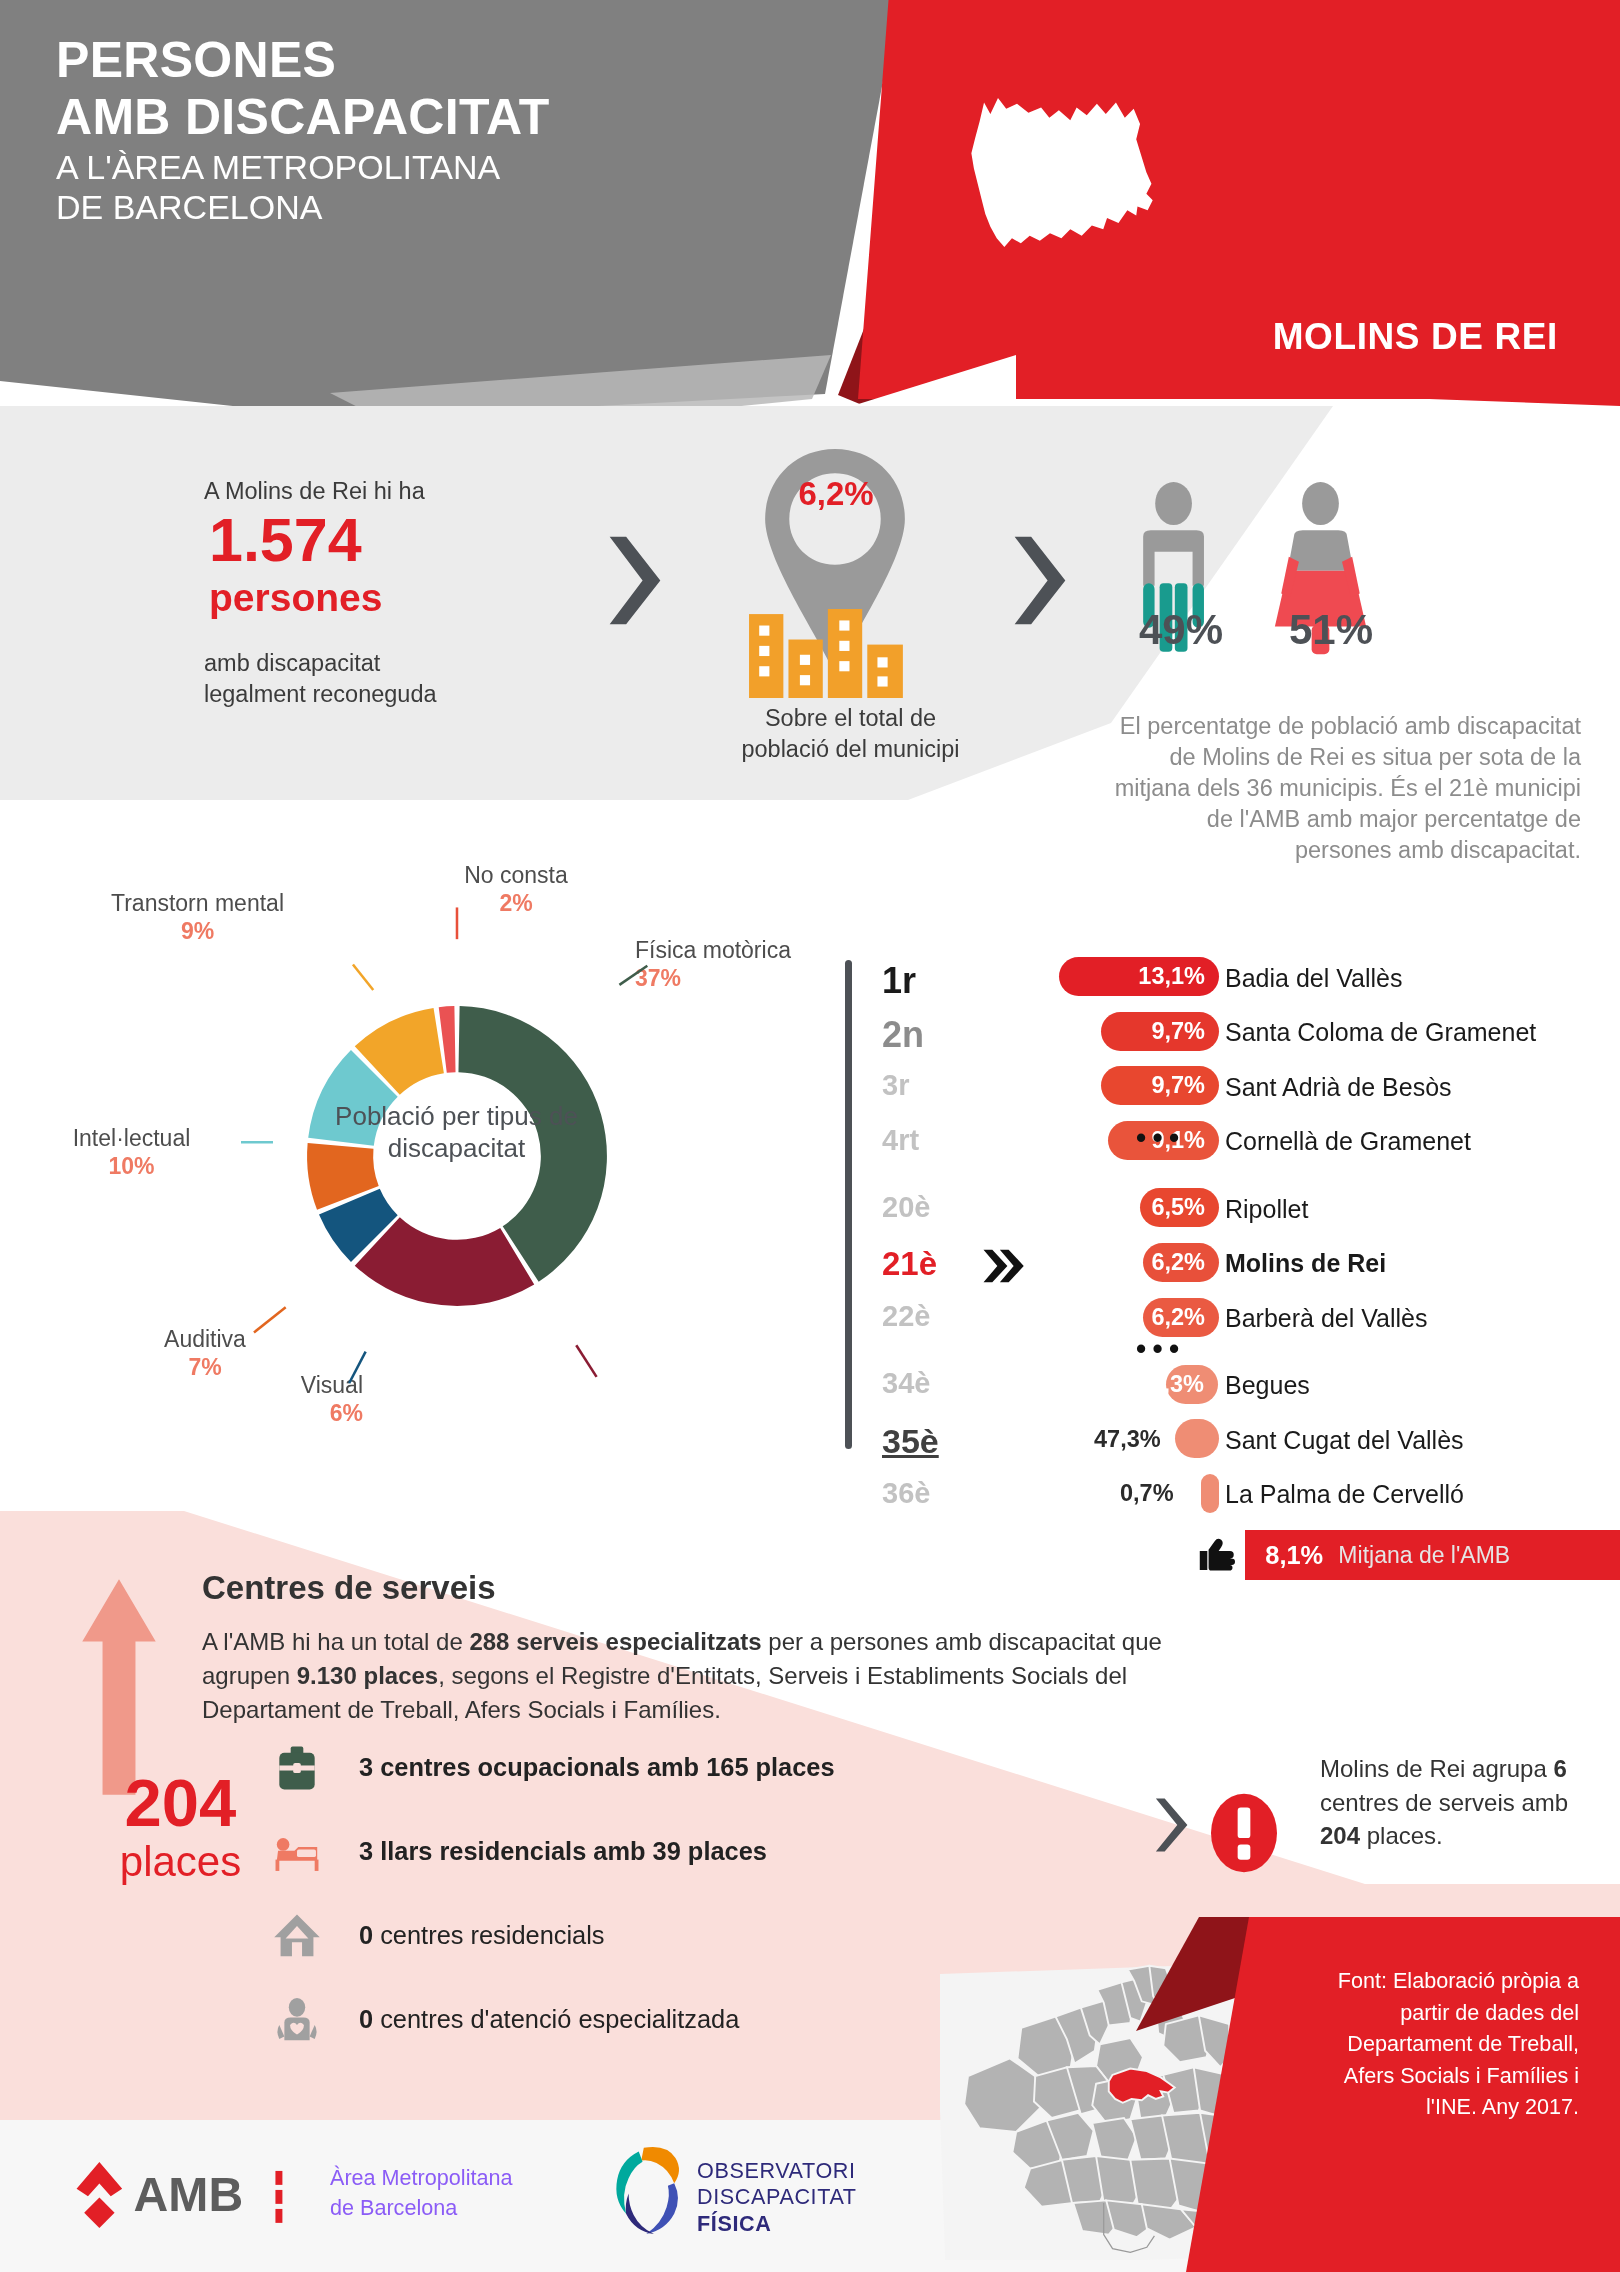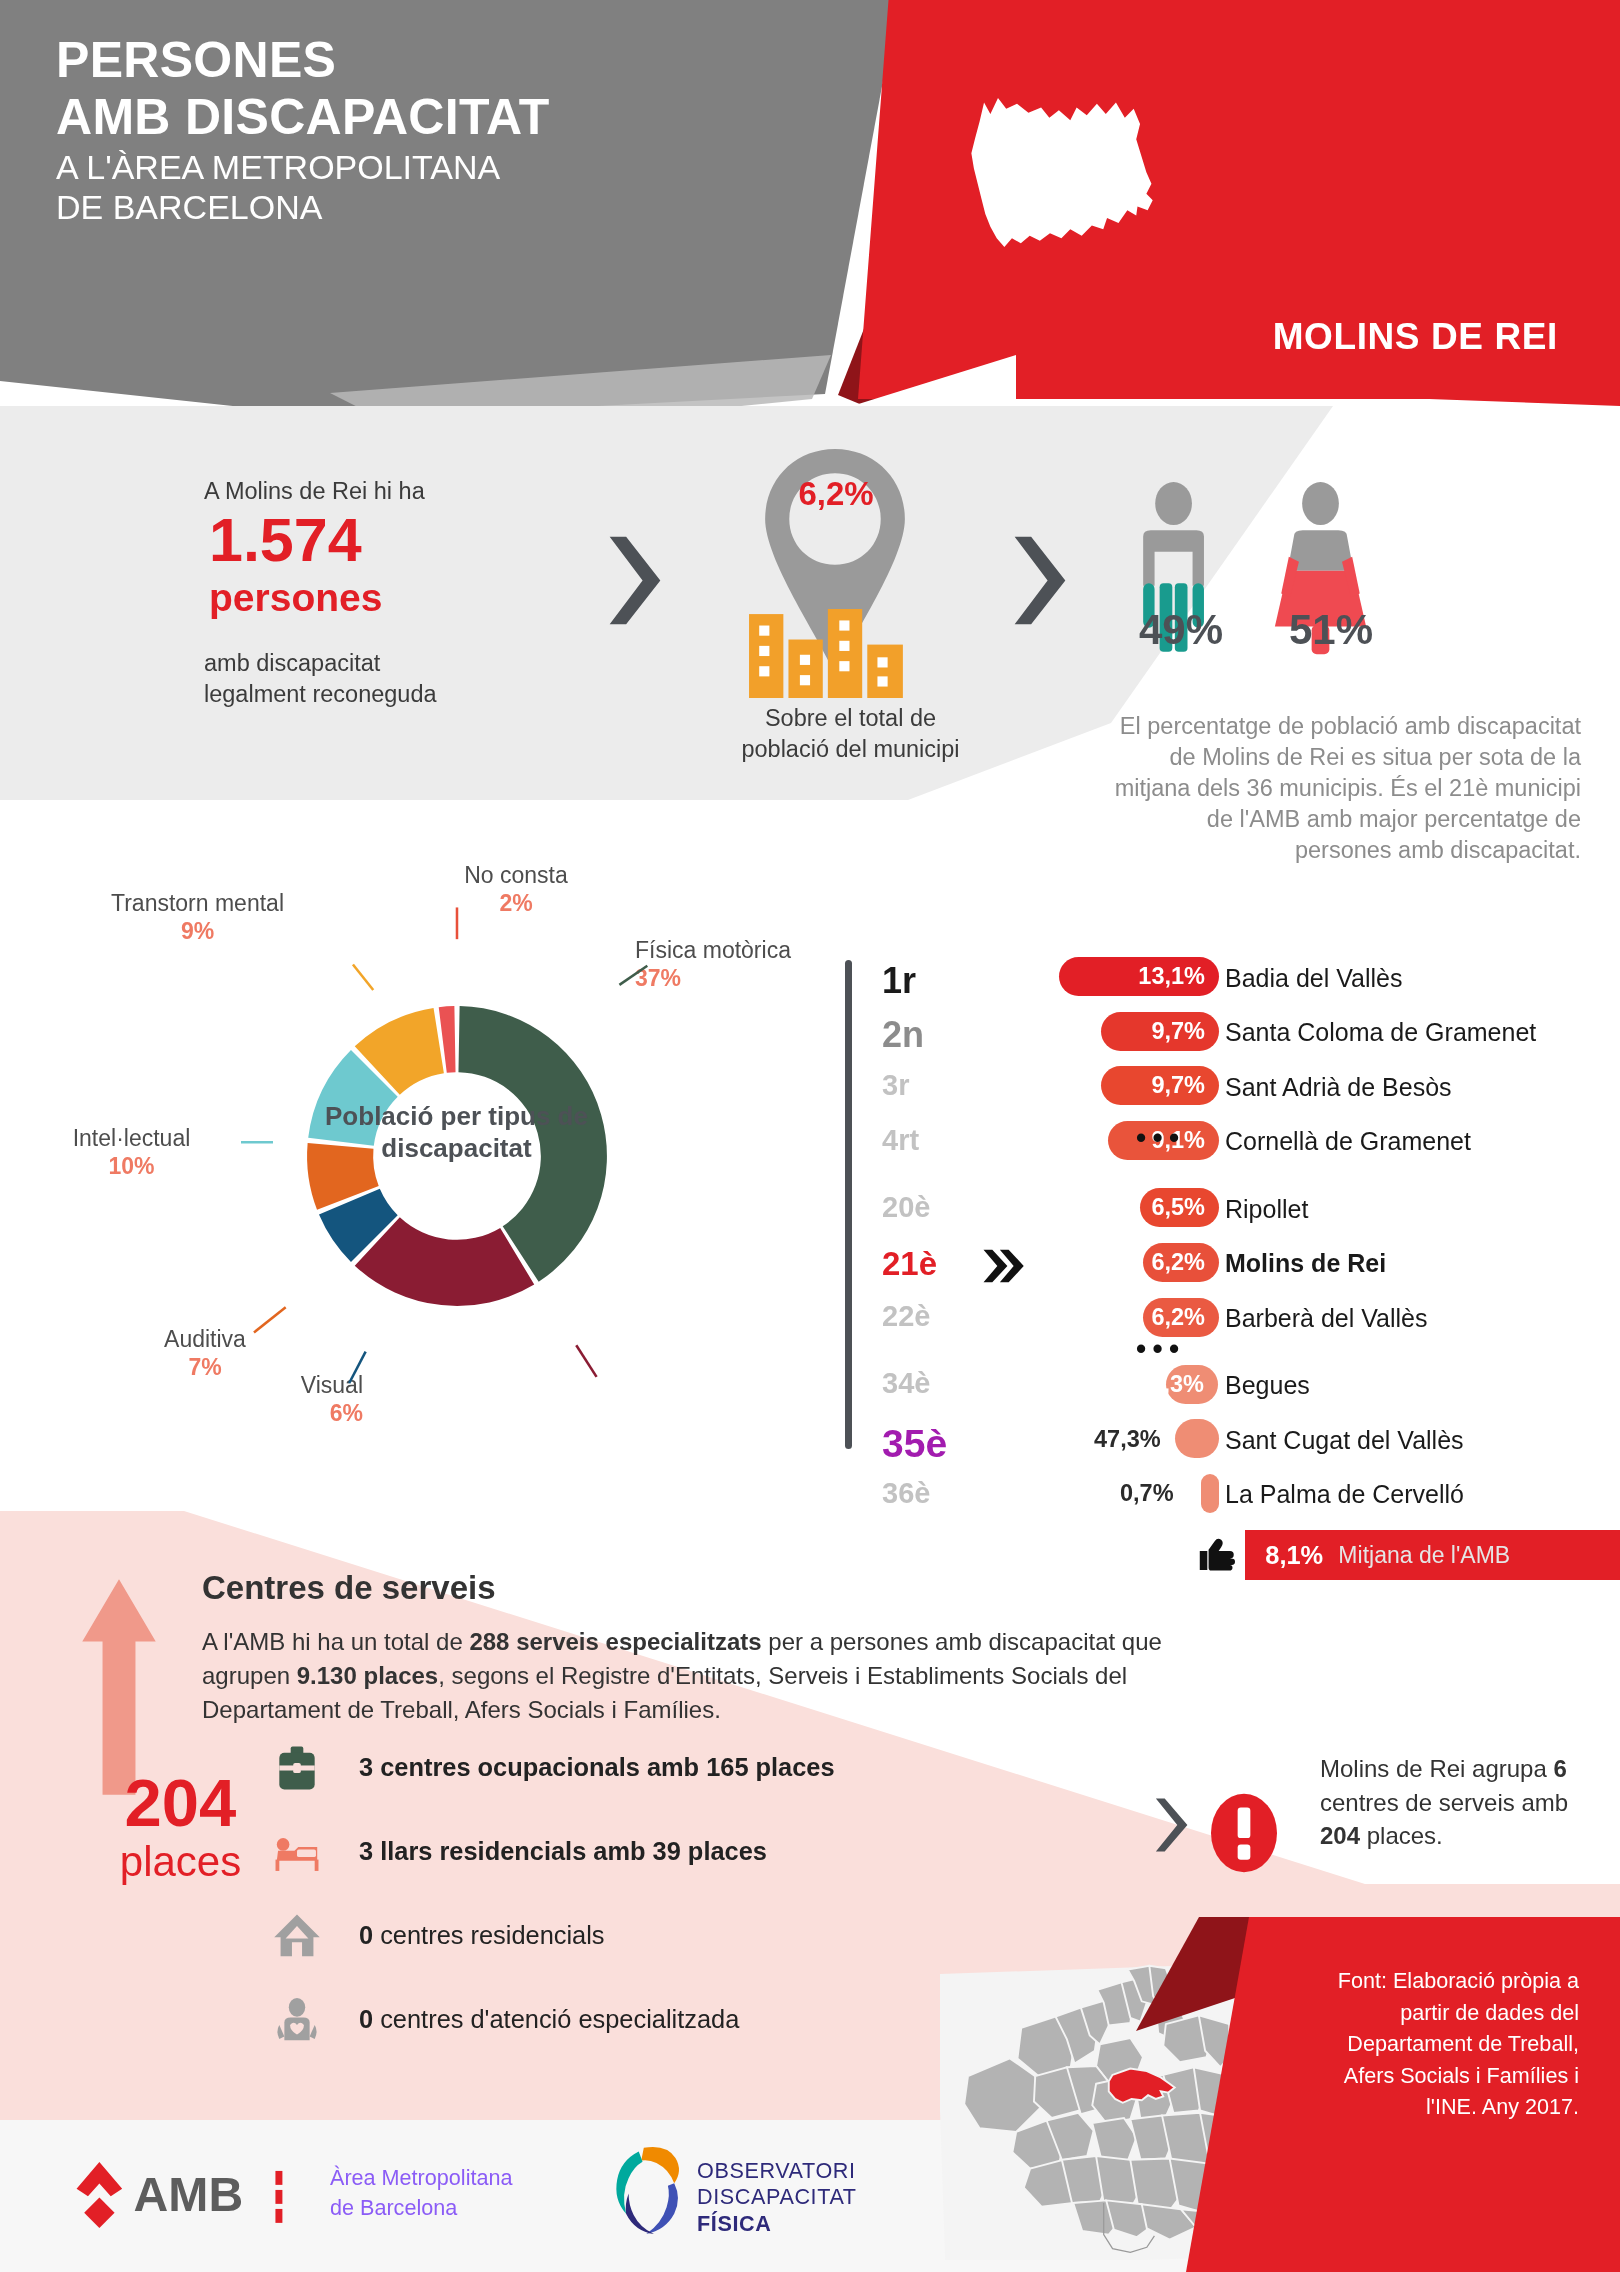--- a/index.html
+++ b/index.html
@@ -106,21 +106,21 @@
   .para-right {
     position:absolute; right:39px; top:711px; width:470px; text-align:right;
     font-size:23.5px; color:#8c8c8c; line-height:1.32;
     font-family:"Liberation Sans Narrow","Liberation Sans", sans-serif;
   }
 
   
   .donut-wrap{ position:absolute; left:241px; top:940px; width:432px; height:432px; }
   .donut-center {
     position:absolute; left:317px; top:1101px; width:279px; text-align:center;
-    font-size:26px; font-weight:bold; color:#4d5156; line-height:1.22;
+    font-size:26px; font-weight:normal; color:#4d5156; line-height:1.22;
     font-family:"Liberation Sans Narrow","Liberation Sans", sans-serif;
   }
   .dlbl { position:absolute; font-size:23px; color:#4d4d4d; line-height:1.22;
           font-family:"Liberation Sans Narrow","Liberation Sans", sans-serif; }
   .dlbl .pc { color:#ef7a63; font-weight:bold; display:block; }
 
   
   .rank-rail {
     position:absolute; left:845px; top:960px; width:7px; height:489px;
     background:#4d5156; border-radius:3.8px;
@@ -422,21 +422,21 @@
       <div class="rank-ord" style="left: 882px; top: 1300px; color: rgb(194, 194, 194); font-size: 29px;">22è</div>
       <div class="rank-bar" style="left: 1143px; top: 1298px; width: 76px; background: rgb(234, 90, 66);">
         <span>6,2%</span>
       </div>
       <div class="rank-name" style="top: 1304px;">Barberà del Vallès</div>
       <div class="rank-ord" style="left: 882px; top: 1367px; color: rgb(194, 194, 194); font-size: 29px;">34è</div>
       <div class="rank-bar" style="left: 1166px; top: 1365px; width: 52px; background: rgb(239, 141, 116);">
         <span>4,3%</span>
       </div>
       <div class="rank-name" style="top: 1371px;">Begues</div>
-      <div class="rank-ord" style="left: 882px; top: 1422px; color: #a21caf; font-size: 39px;">35è</div>
+      <div class="rank-ord" style="left: 882px; top: 1422px; color: #404040; font-size: 34px; text-decoration: underline;">35è</div>
       <div class="rank-bar" style="left: 1175px; top: 1419px; width: 44px; background: rgb(239, 141, 116);"></div>
       <div class="rank-val-out" style="left: 1094px; top: 1426px;">47,3%</div>
       <div class="rank-name" style="top: 1426px;">Sant Cugat del Vallès</div>
       <div class="rank-ord" style="left: 882px; top: 1477px; color: rgb(194, 194, 194); font-size: 29px;">36è</div>
       <div class="rank-bar" style="left: 1201px; top: 1474px; width: 18px; background: rgb(239, 141, 116);"></div>
       <div class="rank-val-out" style="left: 1120px; top: 1480px;">0,7%</div>
       <div class="rank-name" style="top: 1480px;">La Palma de Cervelló</div>
     </div>
 
   <div class="rank-dots" style="left:1136px; top:1122px;">•••</div>

